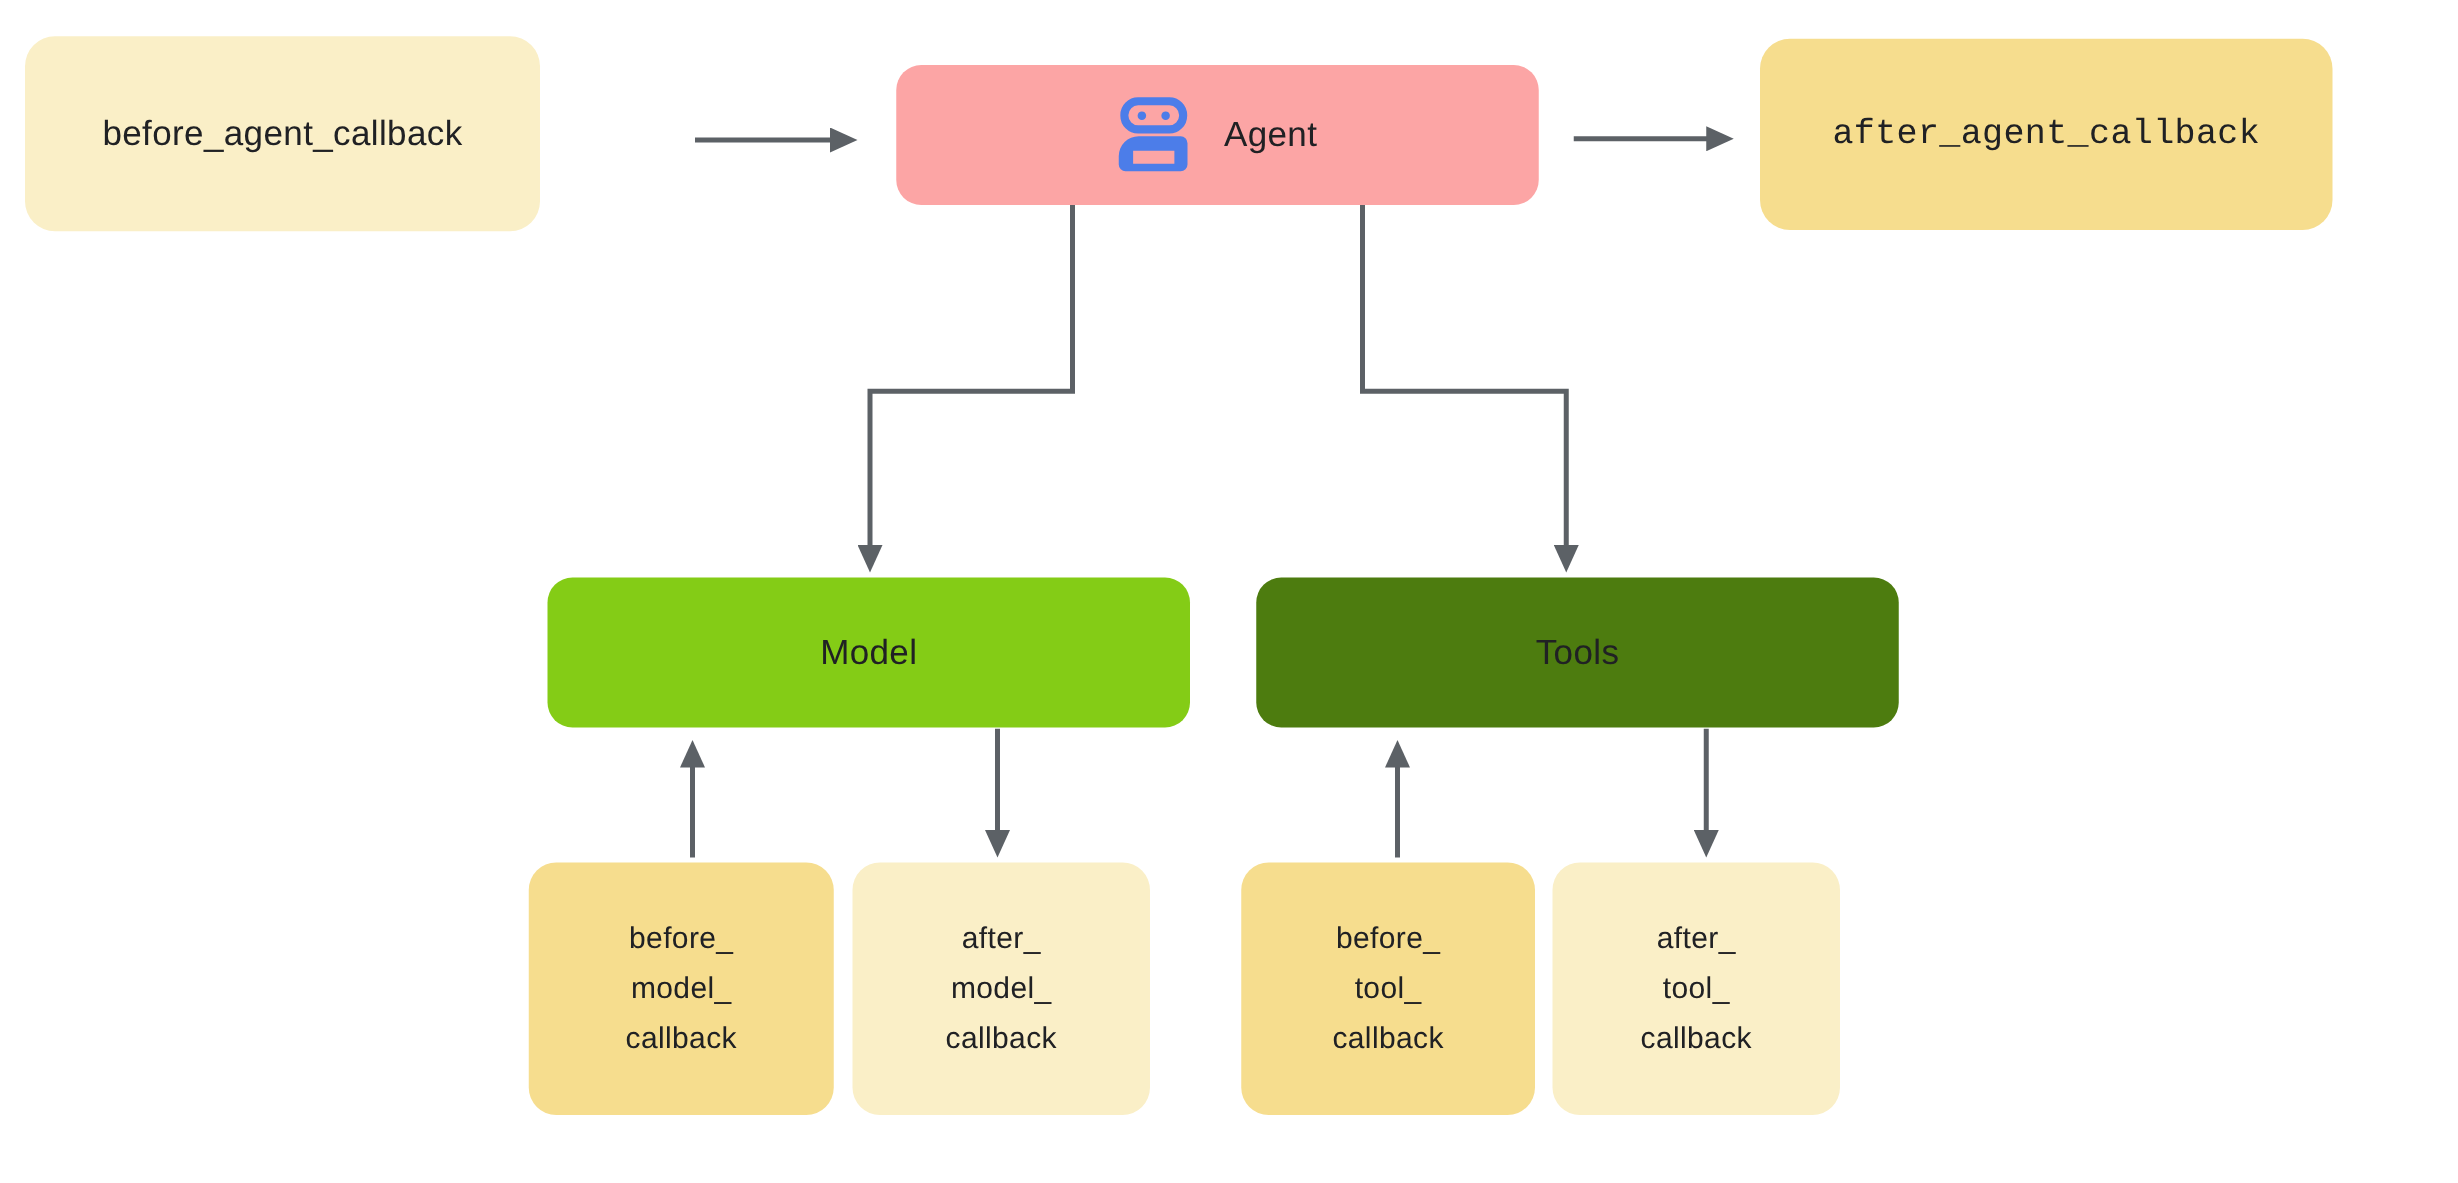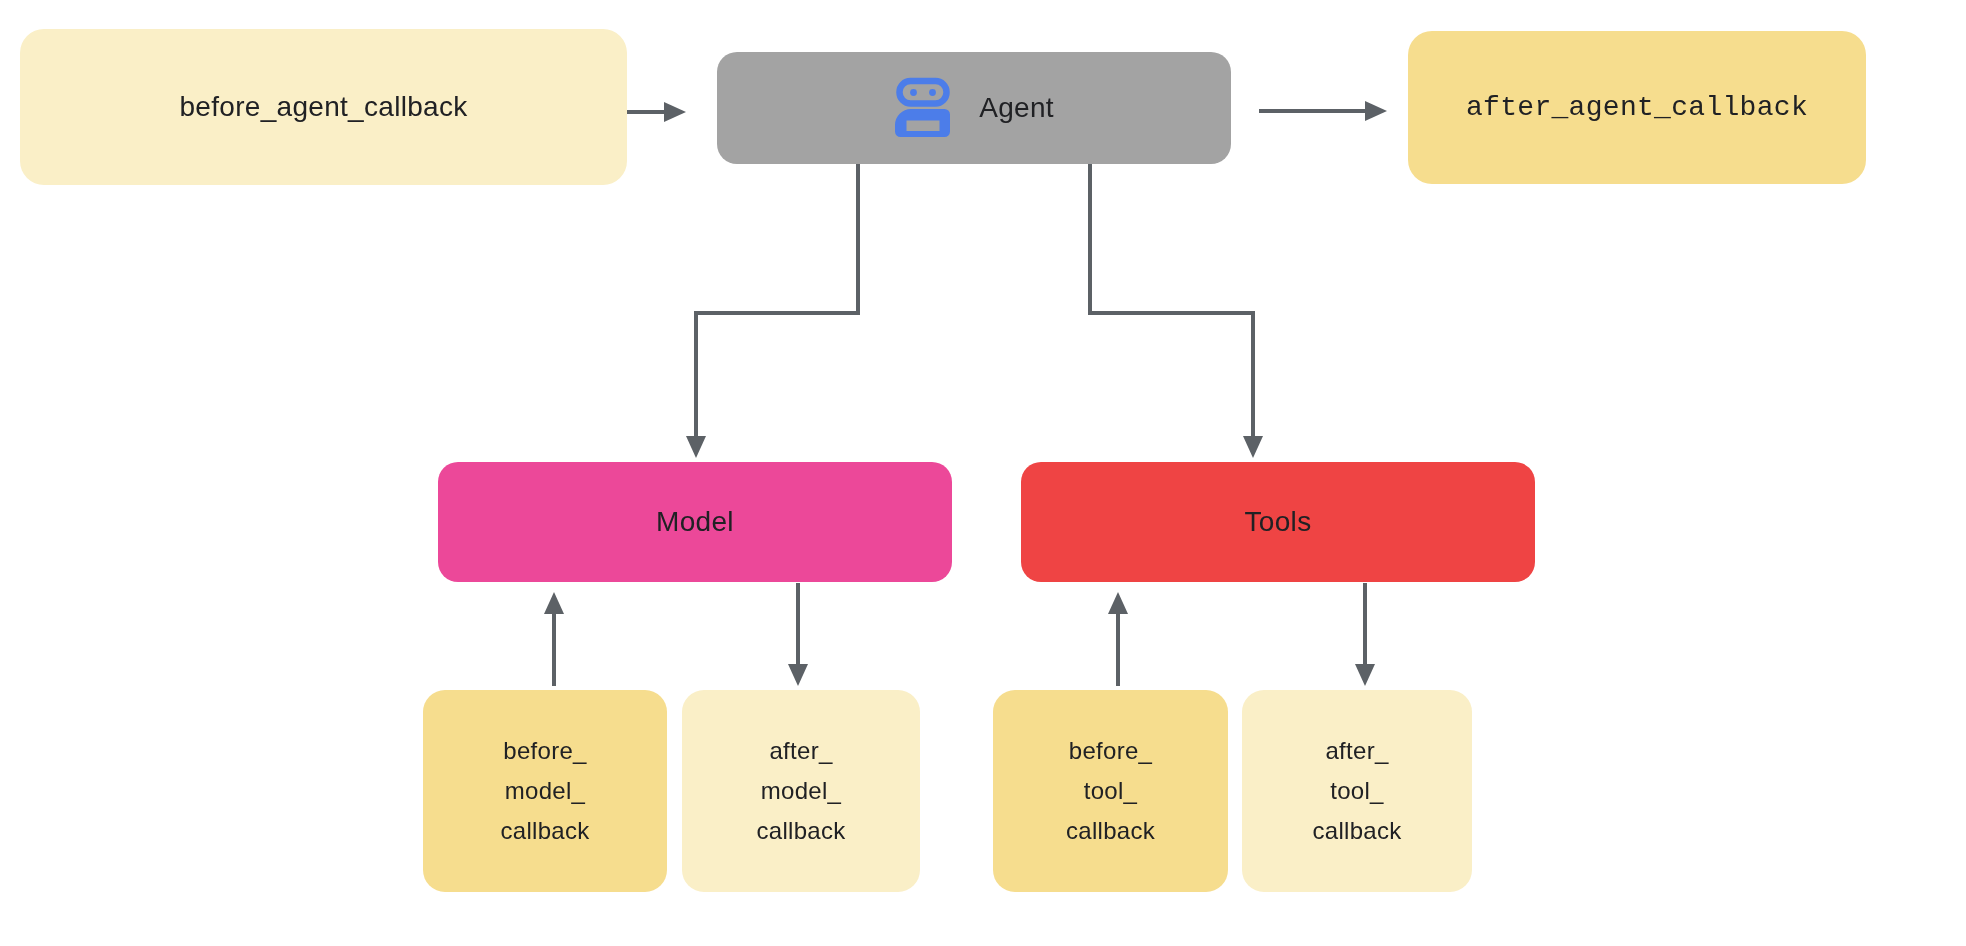--- a/index.html
+++ b/index.html
@@ -28,21 +28,21 @@
   }
   .node .label {
     white-space: pre-line;
     font-size: 28px;
     line-height: 40px;
     letter-spacing: 0.3px;
     color: #202124;
   }
   .small .label { font-size: 24px; line-height: 40px; }
   
-  #n-before-agent { left: 20px;   top: 29px;  width: 607px; height: 156px; border-radius: 24px; }
+  #n-before-agent { left: 20px;   top: 29px;  width: 412px; height: 156px; border-radius: 24px; }
   #n-agent        { left: 717px;  top: 52px;  width: 514px; height: 112px; border-radius: 20px; }
   #n-after-agent  { left: 1408px; top: 31px;  width: 458px; height: 153px; border-radius: 24px; font-family: Liberation Mono, monospace; }
   #n-model        { left: 438px;  top: 462px; width: 514px; height: 120px; border-radius: 20px; }
   #n-tools        { left: 1005px; top: 462px; width: 514px; height: 120px; border-radius: 20px; }
   #n-before-model { left: 423px;  top: 690px; width: 244px; height: 202px; border-radius: 22px; }
   #n-after-model  { left: 682px;  top: 690px; width: 238px; height: 202px; border-radius: 22px; }
   #n-before-tool  { left: 993px;  top: 690px; width: 235px; height: 202px; border-radius: 22px; }
   #n-after-tool   { left: 1242px; top: 690px; width: 230px; height: 202px; border-radius: 22px; }
   .agent-content {
     display: flex;
@@ -73,43 +73,43 @@
       <path d="M798 583 V665" marker-end="url(#arrow)"></path>
       <path d="M1118 686 V613" marker-end="url(#arrow)"></path>
       <path d="M1365 583 V665" marker-end="url(#arrow)"></path>
     </g>
   </svg>
 
   <div class="node" id="n-before-agent" style="background-color: rgb(250, 239, 199);">
     <span class="label">before_agent_callback</span>
   </div>
 
-  <div class="node" id="n-agent" style="background-color: #a3a3a3;">
+  <div class="node" id="n-agent" style="background-color: #fca5a5;">
     <span class="agent-content">
       <span class="robot-icon" style="color: rgb(76, 125, 233);">
         <svg width="58" height="62" viewBox="0 0 58 62" xmlns="http://www.w3.org/2000/svg" aria-hidden="true">
           <rect x="5.5" y="4" width="47" height="22.5" rx="11" fill="none" stroke="currentColor" stroke-width="6.5"></rect>
           <circle cx="19.5" cy="15.5" r="3.4" fill="currentColor"></circle>
           <circle cx="38.5" cy="15.5" r="3.4" fill="currentColor"></circle>
           <path fill="currentColor" fill-rule="evenodd" d="M17 32 H50.5 A5.5 5.5 0 0 1 56 37.5 V54.5 A5.5 5.5 0 0 1 50.5 60 H6.5 A5.5 5.5 0 0 1 1 54.5 V48 A16 16 0 0 1 17 32 Z M12.5 43.5 H45.5 V54 H12.5 Z"></path>
         </svg>
       </span>
       <span class="label">Agent</span>
     </span>
   </div>
 
   <div class="node" id="n-after-agent" style="background-color: rgb(246, 221, 142);">
     <span class="label">after_agent_callback</span>
   </div>
 
-  <div class="node" id="n-model" style="background-color: #ec4899;">
+  <div class="node" id="n-model" style="background-color: #84cc16;">
     <span class="label">Model</span>
   </div>
 
-  <div class="node" id="n-tools" style="background-color: #ef4444; margin-left: 16px;">
+  <div class="node" id="n-tools" style="background-color: #4d7c0f;">
     <span class="label">Tools</span>
   </div>
 
   <div class="node small" id="n-before-model" style="background-color: rgb(246, 221, 142);">
     <span class="label">before_
 model_
 callback</span>
   </div>
 
   <div class="node small" id="n-after-model" style="background-color: rgb(250, 239, 199);">

